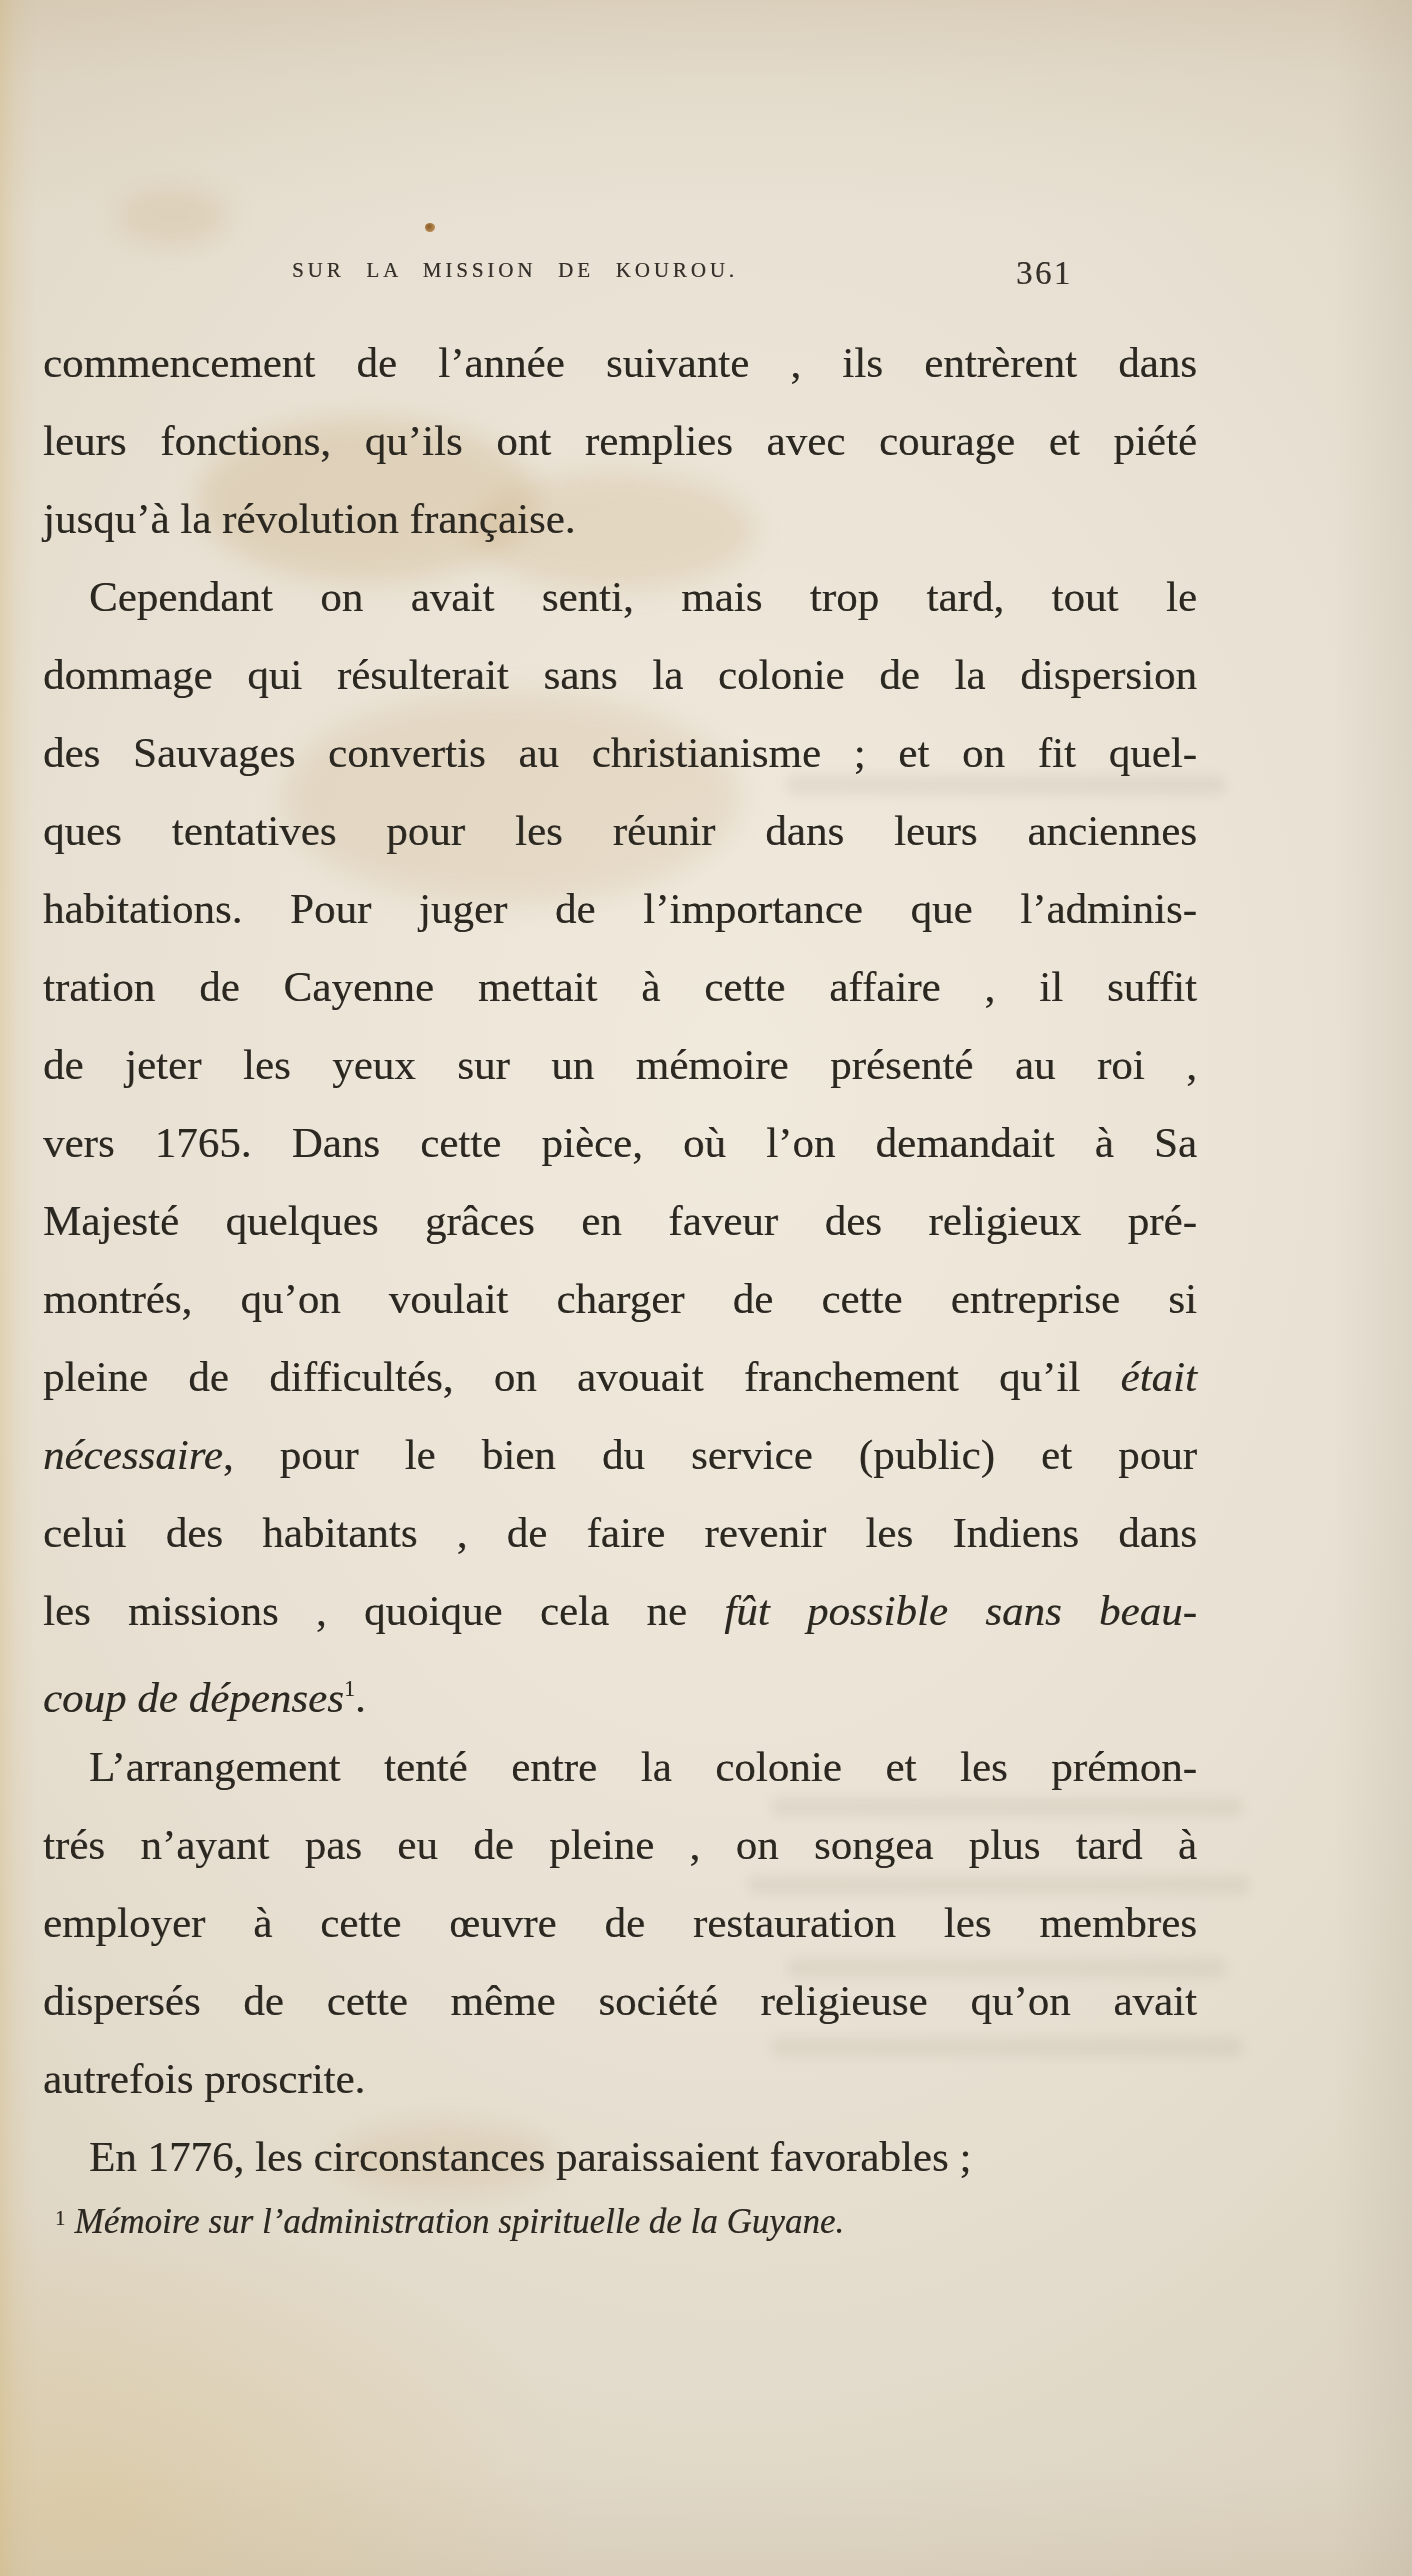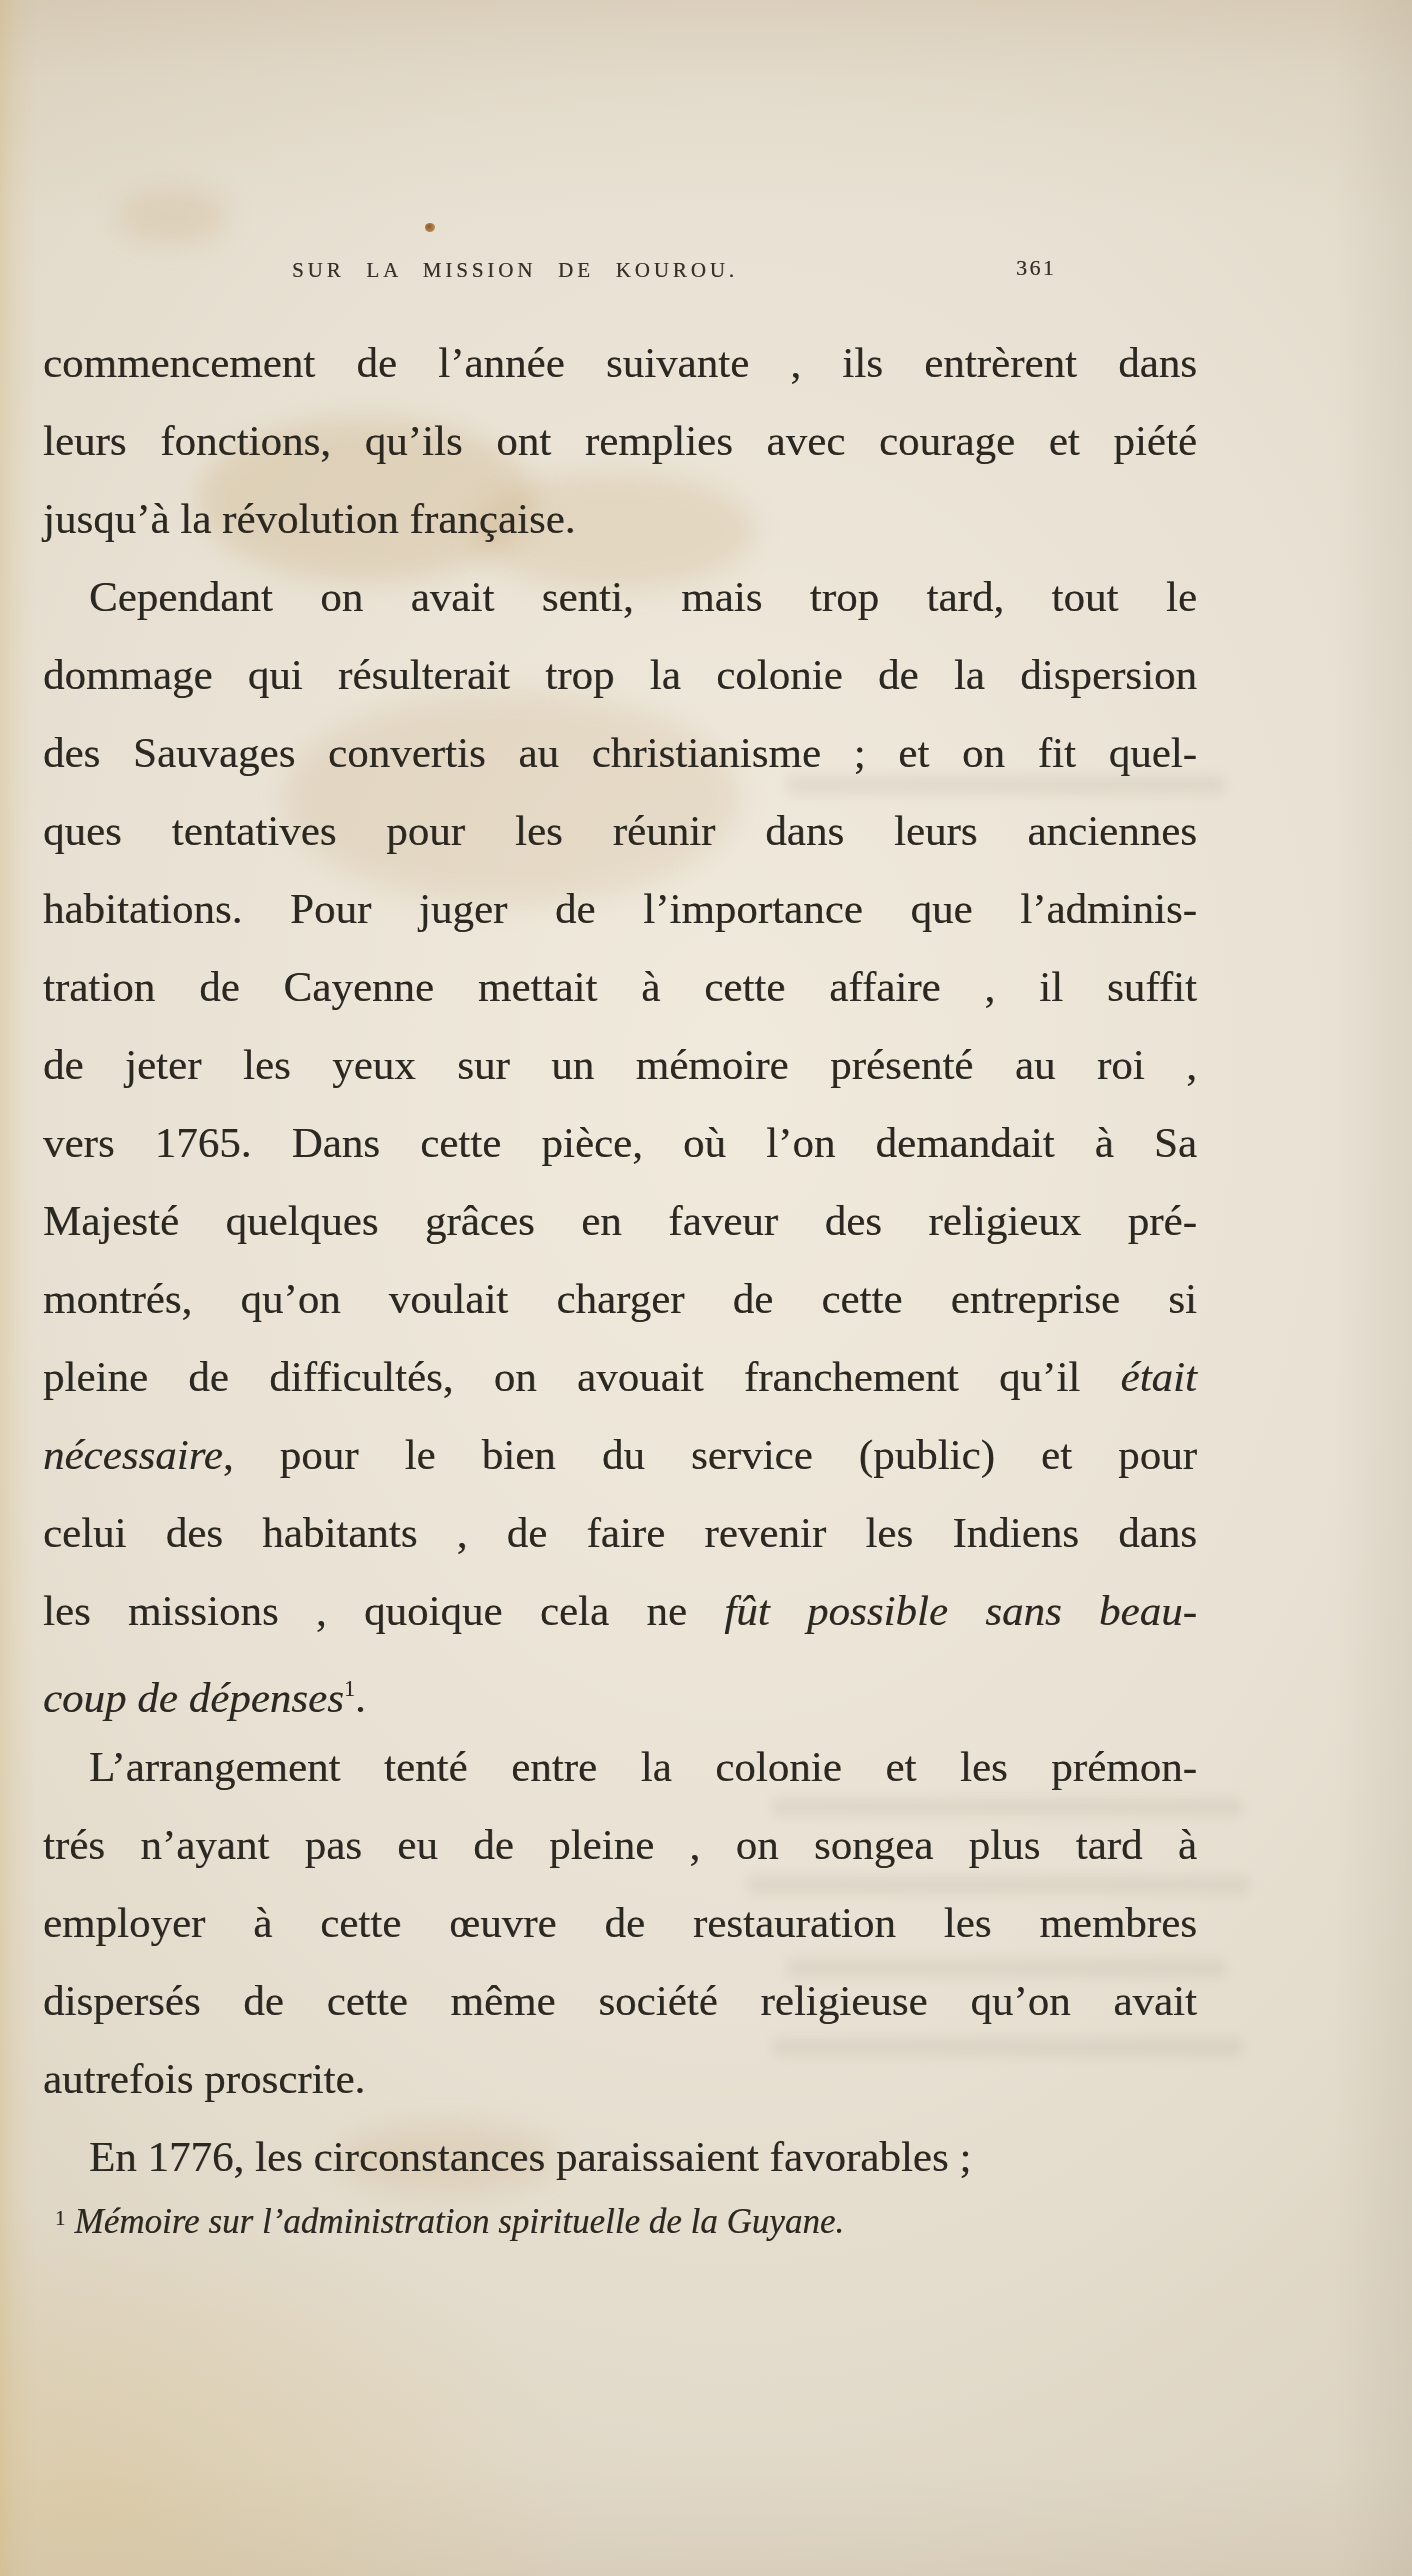--- a/index.html
+++ b/index.html
@@ -25,21 +25,21 @@
   
   .running-title {
     position: absolute; left: 292px; top: 258px;
     font-size: 21px; letter-spacing: 3.9px; word-spacing: 12.6px;
     color: #35302a;
     text-shadow: 0.4px 0 0.3px rgba(53,48,42,0.55);
     white-space: nowrap;
   }
   .folio {
     position: absolute; left: 1016px; top: 255px;
-    font-size: 22px; letter-spacing: 2.4px;
+    font-size: 33px; letter-spacing: 2.4px;
     color: #35302a;
     text-shadow: 0.4px 0 0.3px rgba(53,48,42,0.55);
   }
 
   
   .body-text {
     position: absolute; left: 43px; top: 324px; width: 1154px;
     font-size: 43px; line-height: 78px;
     text-shadow: 0.4px 0 0.2px rgba(43,39,33,0.5);
   }
@@ -96,21 +96,21 @@
   <div class="ghost g5"></div>
 
   <span class="running-title">SUR LA MISSION DE KOUROU.</span>
   <span class="folio">361</span>
 
   <div class="body-text">
     <div class="ln"><span>commencement de l’année suivante , ils entrèrent dans</span></div>
     <div class="ln"><span>leurs fonctions, qu’ils ont remplies avec courage et piété</span></div>
     <div class="ln last"><span>jusqu’à la révolution française.</span></div>
     <div class="ln ind"><span>Cependant on avait senti, mais trop tard, tout le</span></div>
-    <div class="ln"><span>dommage qui résulterait trop la colonie de la dispersion</span></div>
+    <div class="ln"><span>dommage qui résulterait sans la colonie de la dispersion</span></div>
     <div class="ln"><span>des Sauvages convertis au christianisme ; et on fit quel-</span></div>
     <div class="ln"><span>ques tentatives pour les réunir dans leurs anciennes</span></div>
     <div class="ln"><span>habitations. Pour juger de l’importance que l’adminis-</span></div>
     <div class="ln"><span>tration de Cayenne mettait à cette affaire , il suffit</span></div>
     <div class="ln"><span>de jeter les yeux sur un mémoire présenté au roi ,</span></div>
     <div class="ln"><span>vers 1765. Dans cette pièce, où l’on demandait à Sa</span></div>
     <div class="ln"><span>Majesté quelques grâces en faveur des religieux pré-</span></div>
     <div class="ln"><span>montrés, qu’on voulait charger de cette entreprise si</span></div>
     <div class="ln"><span>pleine de difficultés, on avouait franchement qu’il </span><span class="it">était</span></div>
     <div class="ln"><span class="it">nécessaire</span><span>, pour le bien du service (public) et pour</span></div>

